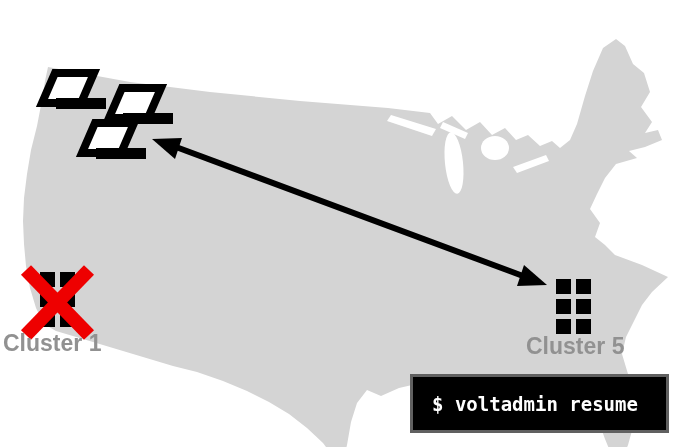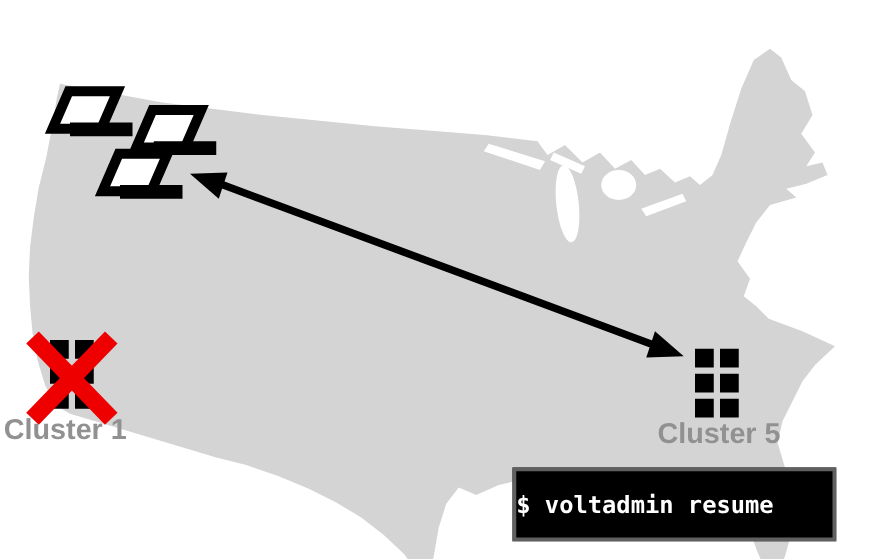--- a/index.html
+++ b/index.html
@@ -21,21 +21,21 @@
   .cluster-label{
     position:absolute;font-weight:bold;font-size:23px;line-height:1.1;
     color:var(--label-color,#919191);white-space:nowrap;
   }
   .cluster-label.c1{left:3px;top:295px;}
   .cluster-label.c2{left:526px;top:298px;}
   .terminal{
     position:absolute;left:410px;top:338px;width:259px;height:59px;
     box-sizing:border-box;background:var(--terminal-bg,#000000);
     border:3px solid var(--terminal-border,#606060);
-    display:flex;align-items:center;
+    display:flex;align-items:center;padding-left:19px;
   }
   .terminal span{
     font-family:"DejaVu Sans Mono",monospace;font-weight:bold;font-size:19px;
     color:var(--terminal-text,#ffffff);white-space:pre;
   }
 </style>
 </head>
 <body>
 
 <div class="canvas">

